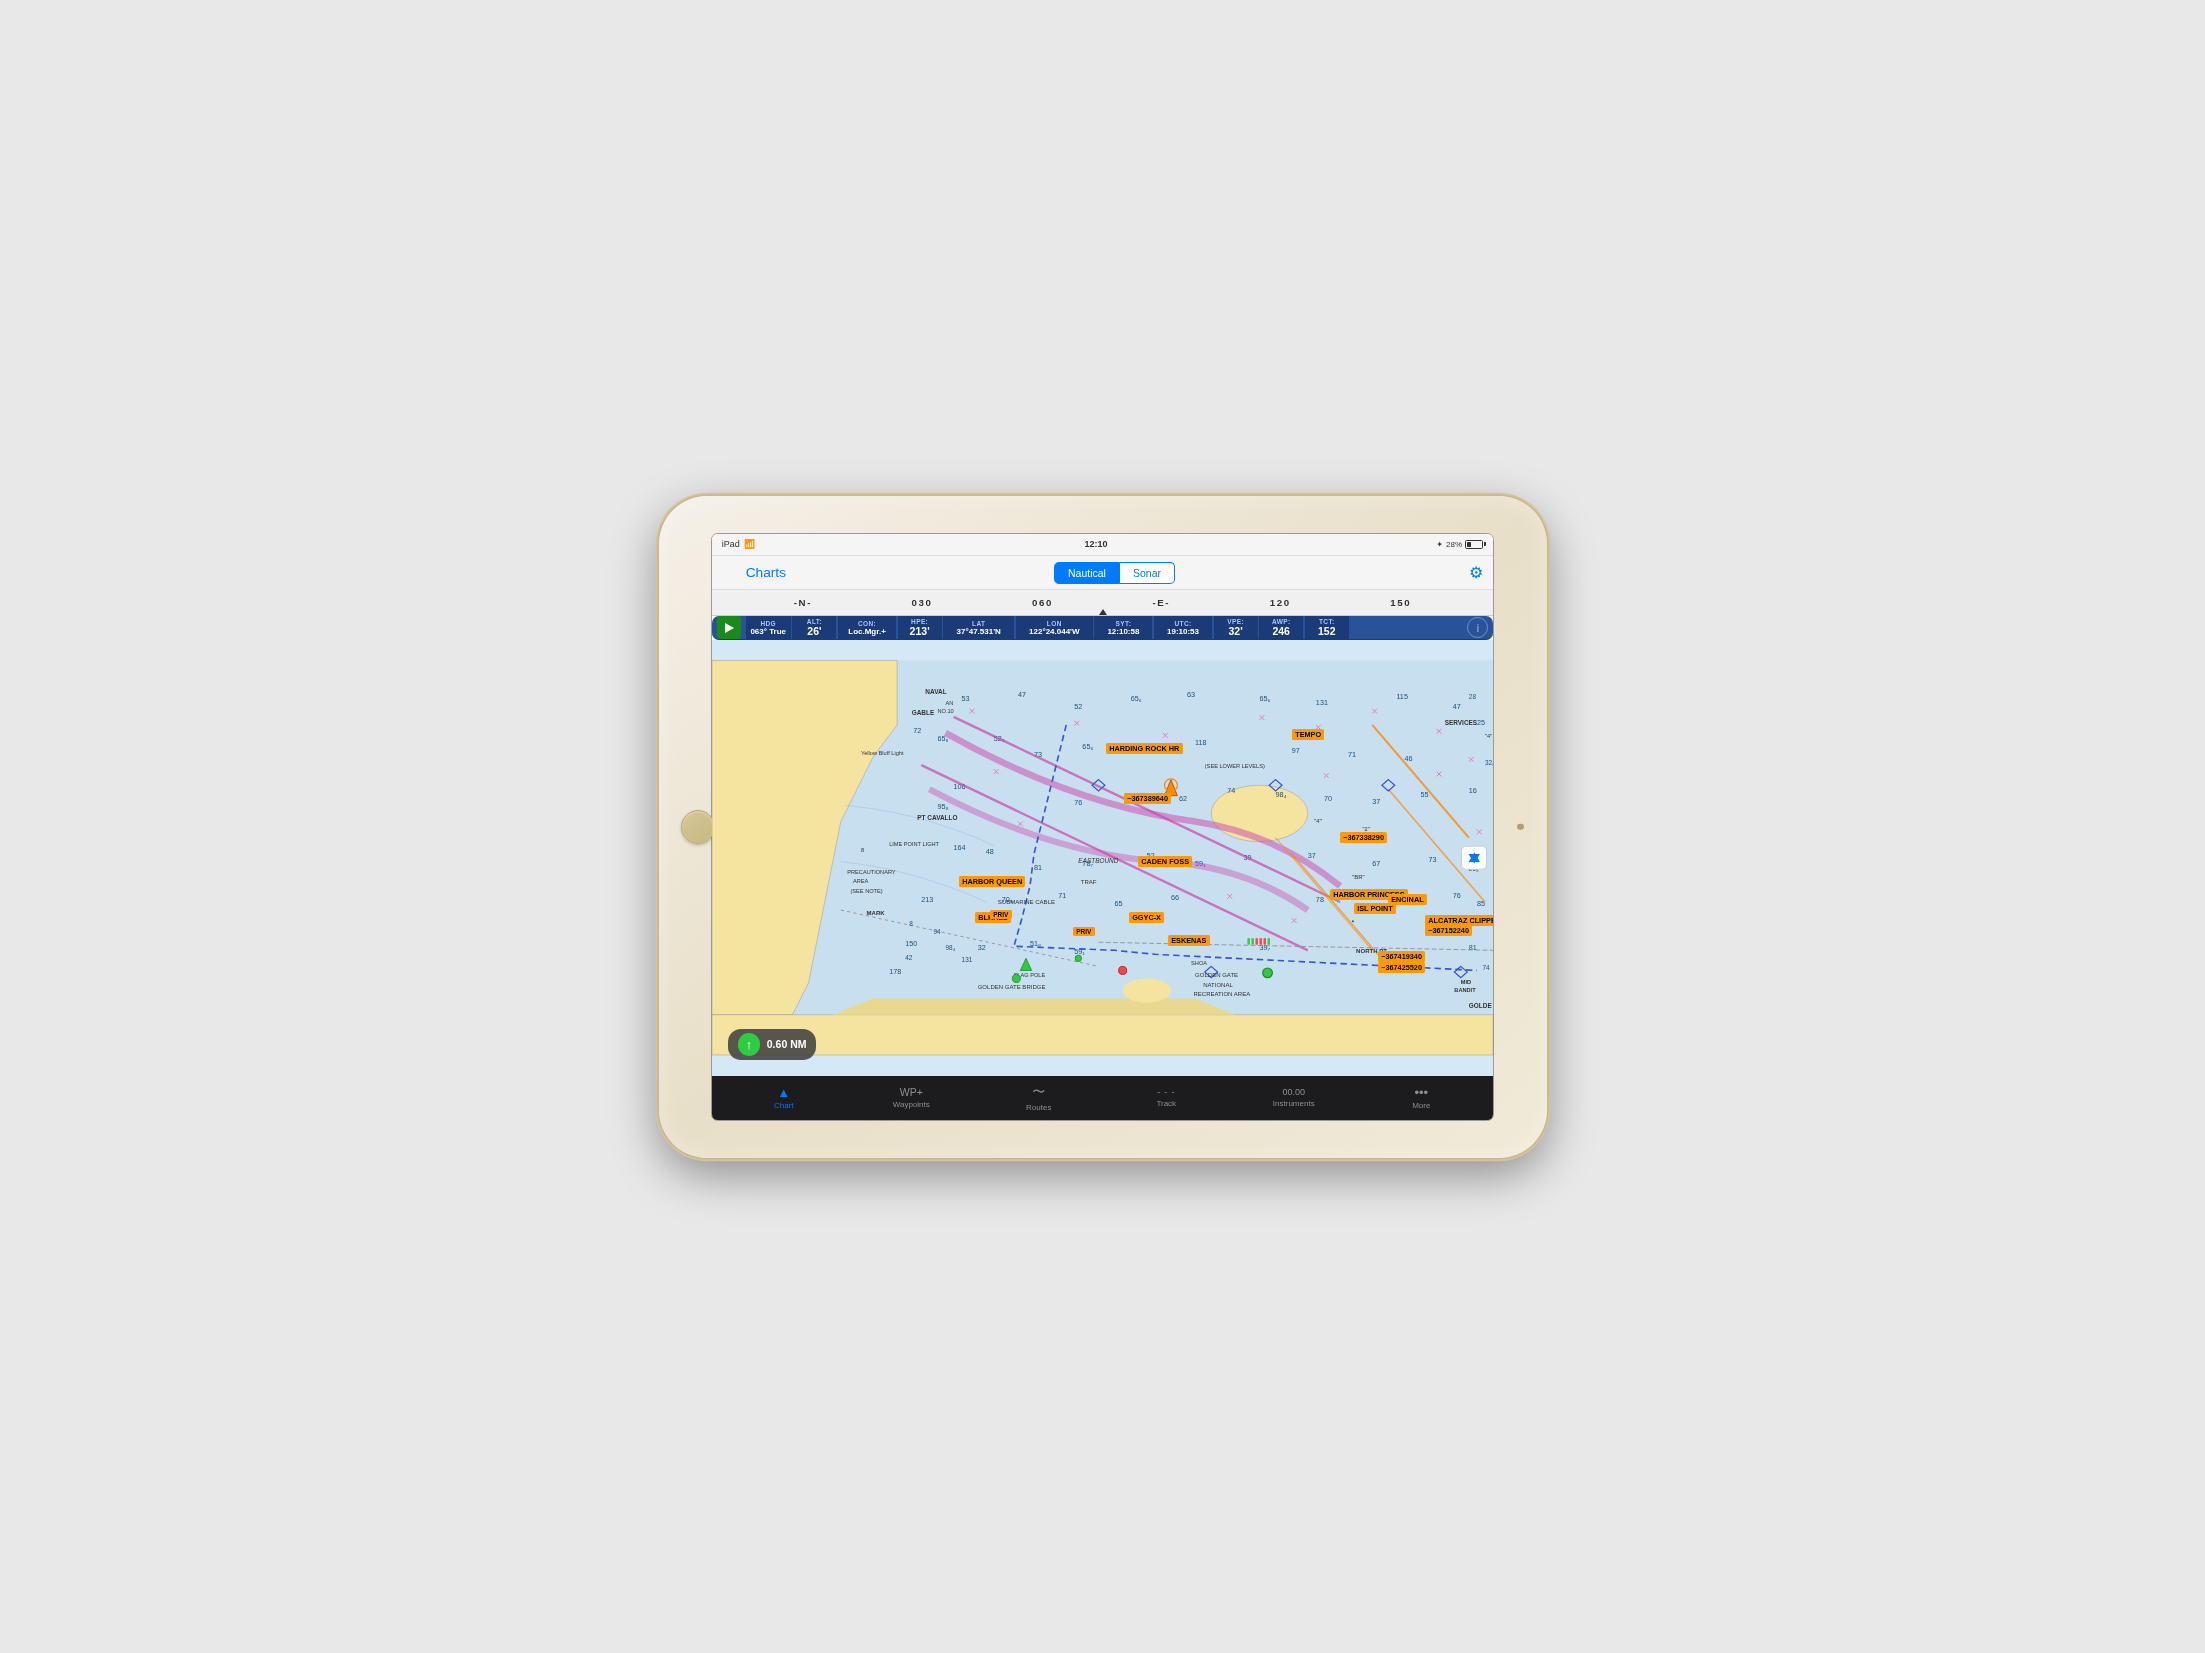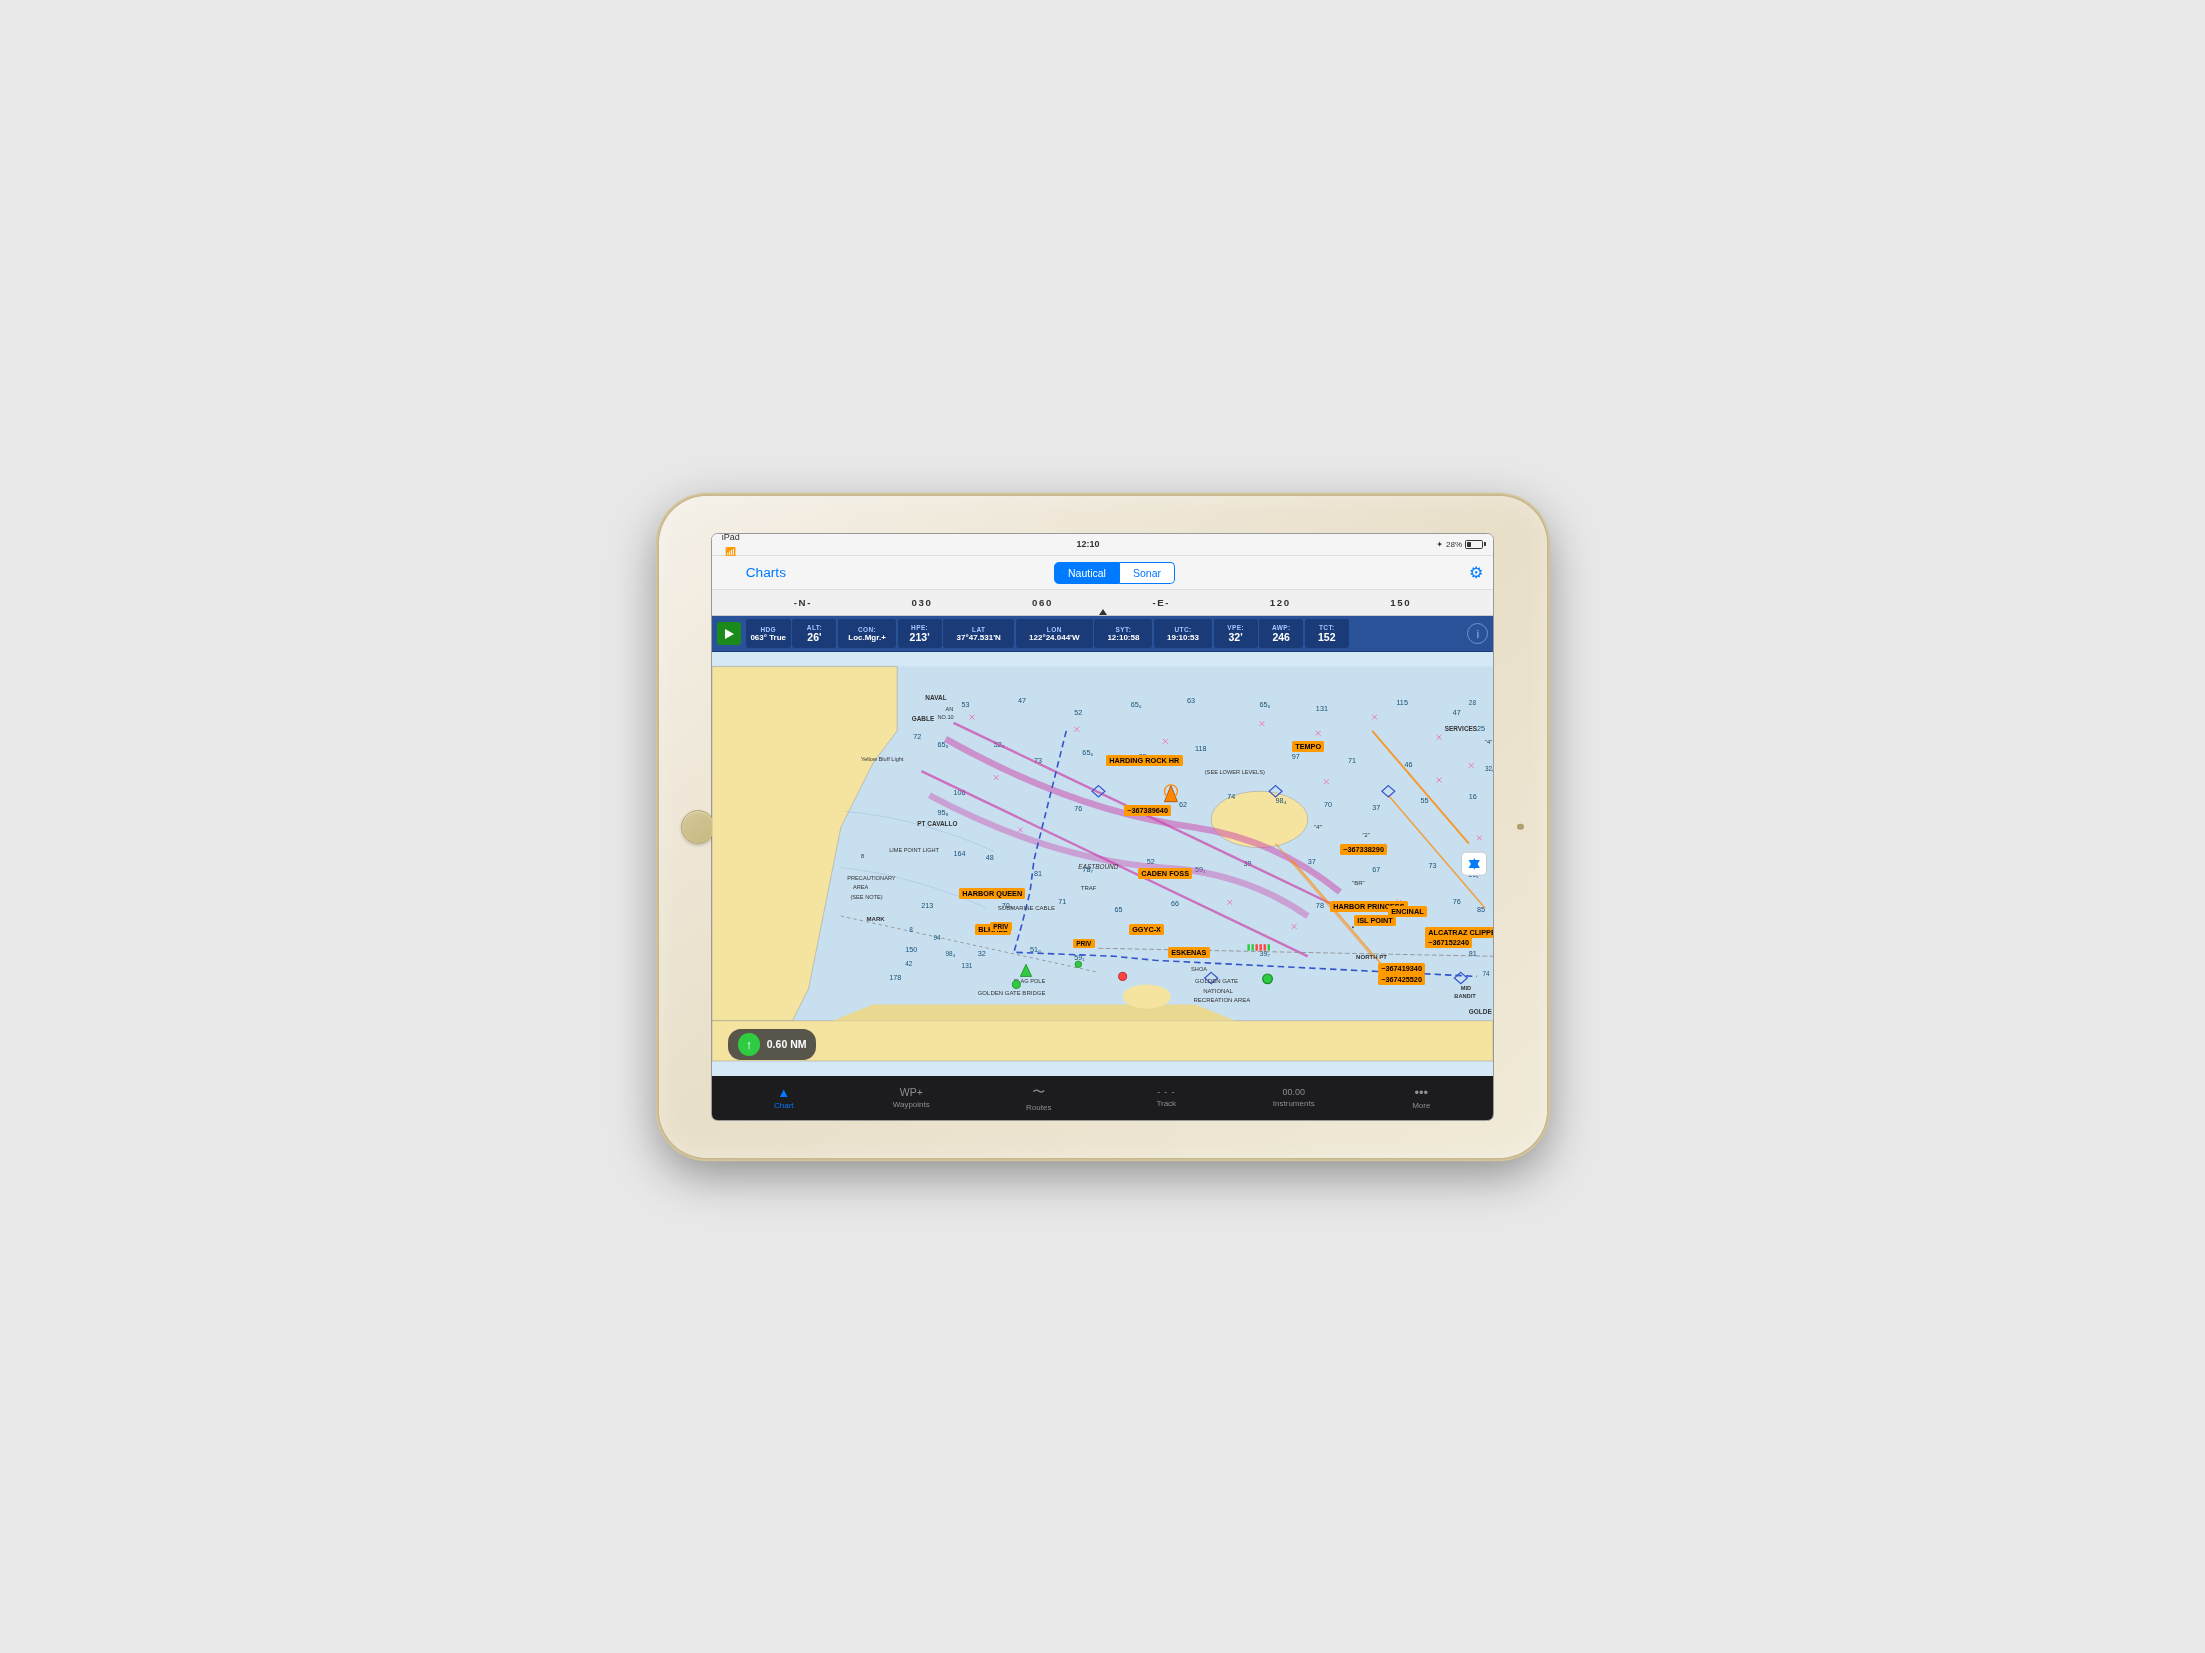--- a/index.html
+++ b/index.html
@@ -67,21 +67,21 @@
     .status-bar {
       background: #f5f5f5;
       height: 22.6px;
       display: flex;
       align-items: center;
       padding: 0 9.7px;
       font-size: 9px;
       color: #333;
       border-bottom: 0.8px solid #ddd;
     }
-    .status-left { display: flex; align-items: center; gap: 4.8px; flex-direction: column; }
+    .status-left { display: flex; align-items: center; gap: 4.8px; }
     .status-center { flex: 1; text-align: center; font-weight: 600; }
     .status-right { display: flex; align-items: center; gap: 3.2px; font-size: 8px; }
     .battery-bar {
       width: 18px; height: 9px;
       border: 1.2px solid #333;
       border-radius: 1.6px;
       position: relative;
       display: inline-flex;
       align-items: center;
       padding: 0.8px;
@@ -174,26 +174,27 @@
       width: 0;
       height: 0;
       border-left: 4px solid transparent;
       border-right: 4px solid transparent;
       border-bottom: 6.5px solid #333;
     }
 
     
     .data-bar {
       background: #2a5298;
-      height: 36px;
+      height: 24px;
       display: flex;
       align-items: center;
       padding: 0 4.8px;
       gap: 1.6px;
       border-bottom: 0.8px solid #1a3a78;
+      border-radius: 7px;
     }
     .play-btn {
       width: 24px;
       height: 22.6px;
       background: #1a8a1a;
       border-radius: 3.2px;
       display: flex;
       align-items: center;
       justify-content: center;
       flex-shrink: 0;

